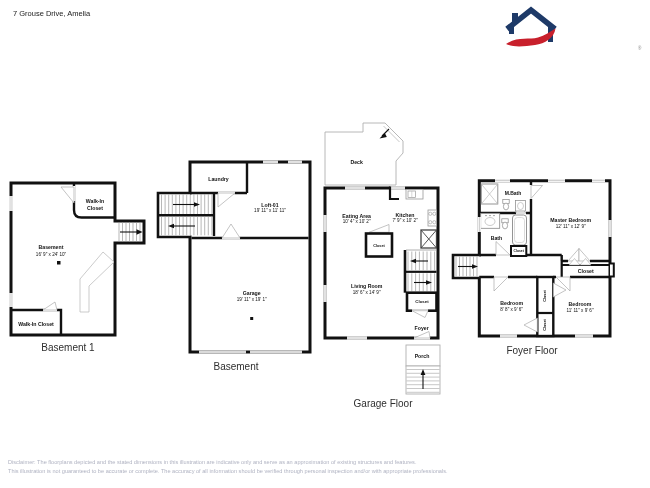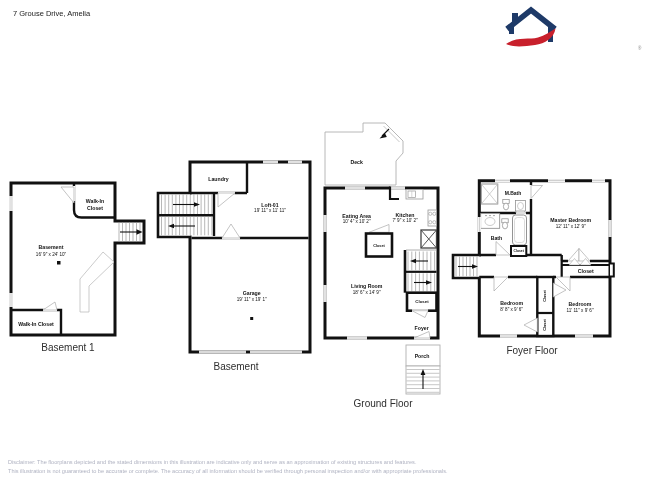--- a/index.html
+++ b/index.html
@@ -326,19 +326,19 @@
     <div class="rname" style="left:61.7px;top:128.3px;">Bedroom</div>
     <div class="rdims" style="left:61.7px;top:135px;">8' 8" x 9' 6"</div>
     <div class="rvert" style="left:95.3px;top:120.5px;">Closet</div>
     <div class="rvert" style="left:95.3px;top:149.5px;">Closet</div>
     <div class="rname" style="left:130px;top:129px;">Bedroom</div>
     <div class="rdims" style="left:130px;top:135.7px;">11' 11" x 9' 6"</div>
   </div>
 
   <div class="floorlabel" style="left:68px;top:347px;">Basement 1</div>
   <div class="floorlabel" style="left:236px;top:366px;">Basement</div>
-  <div class="floorlabel" style="left:383px;top:403px;">Ground Floor</div>
+  <div class="floorlabel" style="left:383px;top:403px;">Garage Floor</div>
   <div class="floorlabel" style="left:532px;top:350px;">Foyer Floor</div>
 
   <div class="disc" style="top:459px;">Disclaimer: The floorplans depicted and the stated dimensions in this illustration are indicative only and serve as an approximation of existing structures and features.</div>
   <div class="disc" style="top:467.5px;">This illustration is not guaranteed to be accurate or complete. The accuracy of all information should be verified through personal inspection and/or with appropriate professionals.</div>
 
 </div>
 
 </body></html>

